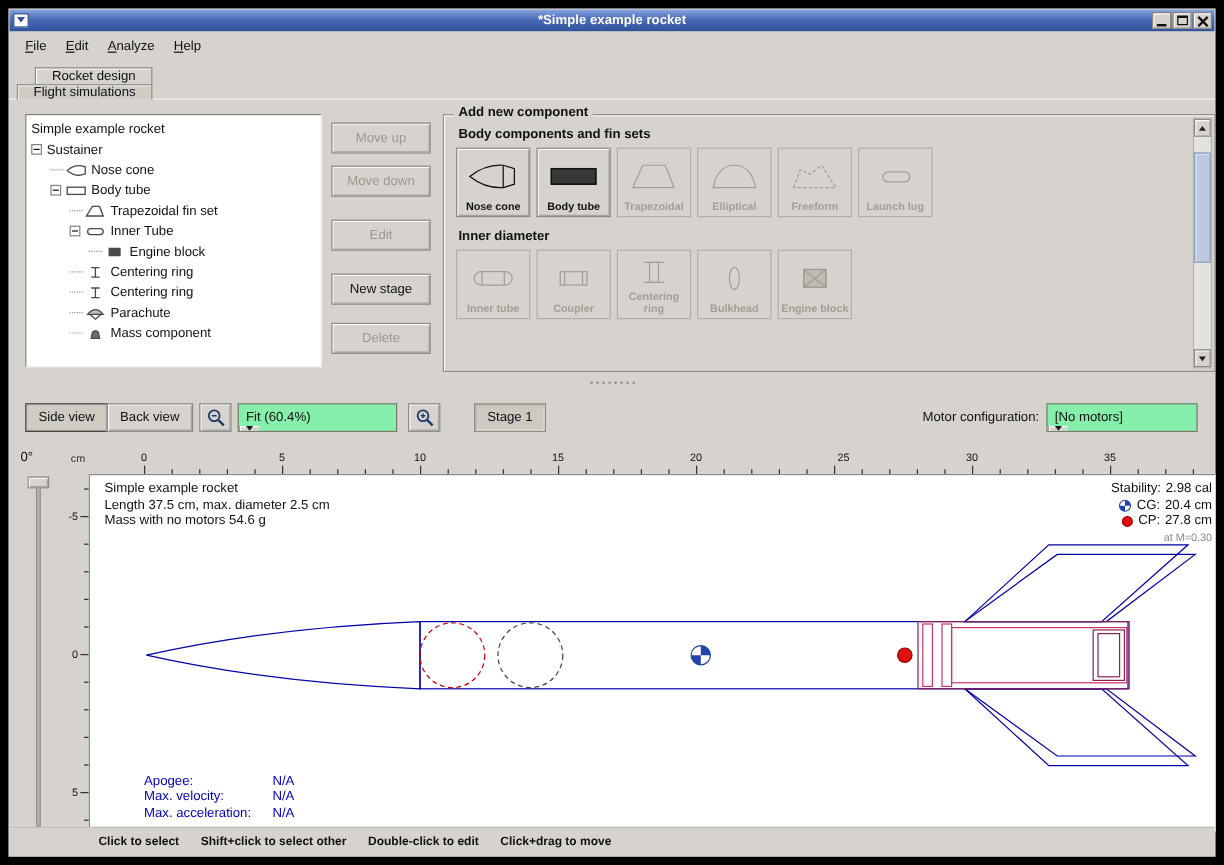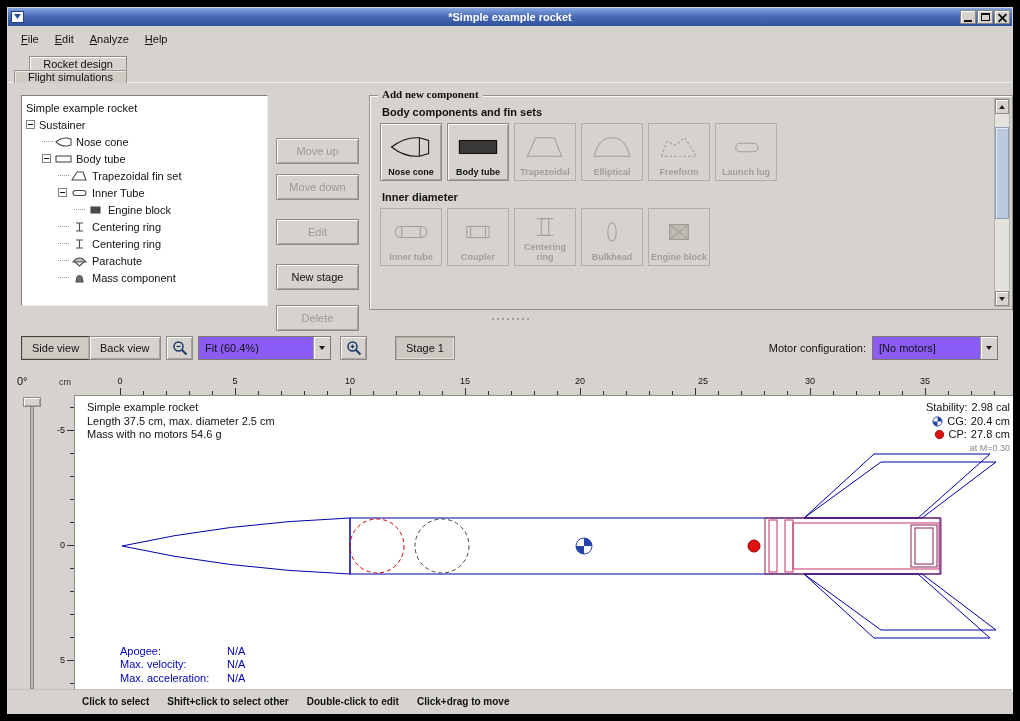--- a/index.html
+++ b/index.html
@@ -46,30 +46,30 @@
   .tree-row{display:flex;align-items:center;height:17px;white-space:nowrap;}
   .tree-indent{flex:none;height:1px;}
   .expander{flex:none;width:9px;height:9px;border:1px solid #848179;background:#fff;position:relative;margin-right:4px;}
   .expander::before{content:"";position:absolute;left:1px;top:3px;width:5px;height:1px;background:#111;}
   .tree-line{flex:none;width:11px;height:1px;border-top:1px dotted #9a978f;margin-right:2px;}
   .tree-icon{flex:none;width:17px;height:12px;margin-right:4px;color:#4a4a48;}
   .tree-icon svg{width:17px;height:12px;display:block;}
   .tree-label{color:#111;}
 
   
-  .action-buttons{position:absolute;left:269px;top:94px;width:83px;height:200px;margin-top:36px;}
+  .action-buttons{position:absolute;left:269px;top:94px;width:83px;height:200px;}
   .btn{font-family:inherit;font-size:11px;color:#111;background:#d6d3ce;border:1px solid #8f8c85;
     box-shadow:inset 1px 1px 0 #fbfaf8,inset -1px -1px 0 #a6a39c;cursor:default;}
   .action-btn{position:absolute;left:0;width:83px;height:26px;}
   .btn.disabled{color:#9d9992;}
 
   
   .groupbox{position:absolute;left:362px;top:88px;width:644px;height:215px;border:1px solid #93908a;
     box-shadow:inset 1px 1px 0 #fbfaf8;}
-  .groupbox-title{position:absolute;top:-8px;left:8px;background:#d6d3ce;padding:0 4px;font-size:11px;font-weight:bold;color:#111;font-family:Liberation Serif, serif;}
+  .groupbox-title{position:absolute;top:-8px;left:8px;background:#d6d3ce;padding:0 4px;font-size:11px;font-weight:bold;color:#111;}
   .section-label{font-size:11px;font-weight:bold;color:#111;margin:10px 0 5px 12px;}
   .comp-row{display:flex;gap:5px;padding-left:10px;}
   .comp-btn{width:62px;height:58px;display:flex;flex-direction:column;align-items:center;justify-content:flex-end;
     padding:3px 1px;background:#d6d3ce;font-family:inherit;}
   .comp-btn:not(.disabled){border:1px solid #8f8c85;box-shadow:inset 1px 1px 0 #fbfaf8,inset -1px -1px 0 #a6a39c;color:#111;}
   .comp-btn.selected{border:2px solid #2c3f8f;padding:2px 0;}
   .comp-btn.disabled{border:1px solid #b3afa8;color:#a29e97;}
   .comp-icon{flex:1;display:grid;place-items:center;width:100%;color:inherit;}
   .comp-icon svg{width:46px;height:26px;display:block;}
   .comp-label{font-size:9px;line-height:10px;text-align:center;font-weight:bold;}
@@ -91,21 +91,21 @@
 
   
   .viewbar{position:absolute;left:1px;right:1px;top:324px;height:36px;}
   .view-btn{position:absolute;top:5px;height:24px;padding:0 10px;}
   .btn-sideview{left:13px;border:1px solid #44423e;background:#cfccc6;
     box-shadow:inset 1px 1px 0 #c2bfb9,inset -1px -1px 0 #b5b2ab;}
   .btn-backview{left:81px;}
   .zoom-btn{position:absolute;top:5px;width:27px;height:24px;display:grid;place-items:center;padding:0;}
   .zoom-out-btn{left:158px;}
   .zoom-in-btn{left:332px;}
-  .combo{display:flex;background:#8b5cf6;border:1px solid #7c796f;}
+  .combo{display:flex;background:#86efac;border:1px solid #7c796f;flex-direction:column;}
   .zoom-combo{position:absolute;left:190px;top:5px;width:133px;height:24px;}
   .combo-value{flex:1;font-size:11px;padding:5px 6px 0 6px;white-space:nowrap;overflow:hidden;color:#111;}
   .combo-arrow{width:17px;background:#d6d3ce;border-left:1px solid #9a978f;box-shadow:inset 1px 1px 0 #fff;
     display:grid;place-items:center;}
   .arrow-down{width:0;height:0;border-left:3.5px solid transparent;border-right:3.5px solid transparent;border-top:4px solid #1a1a1a;}
   .stage-btn{position:absolute;left:387px;top:5px;height:24px;padding:0 10px;background:#ccc9c3;border:1px solid #8f8c85;
     box-shadow:inset 1px 1px 0 #b0ada6,inset -1px -1px 0 #e8e6e2;font-size:11px;font-family:inherit;color:#111;}
   .motor-config{position:absolute;right:14px;top:5px;display:flex;align-items:center;gap:6px;}
   .motor-label{font-size:11px;color:#111;}
   .motor-combo{width:126px;height:24px;}

